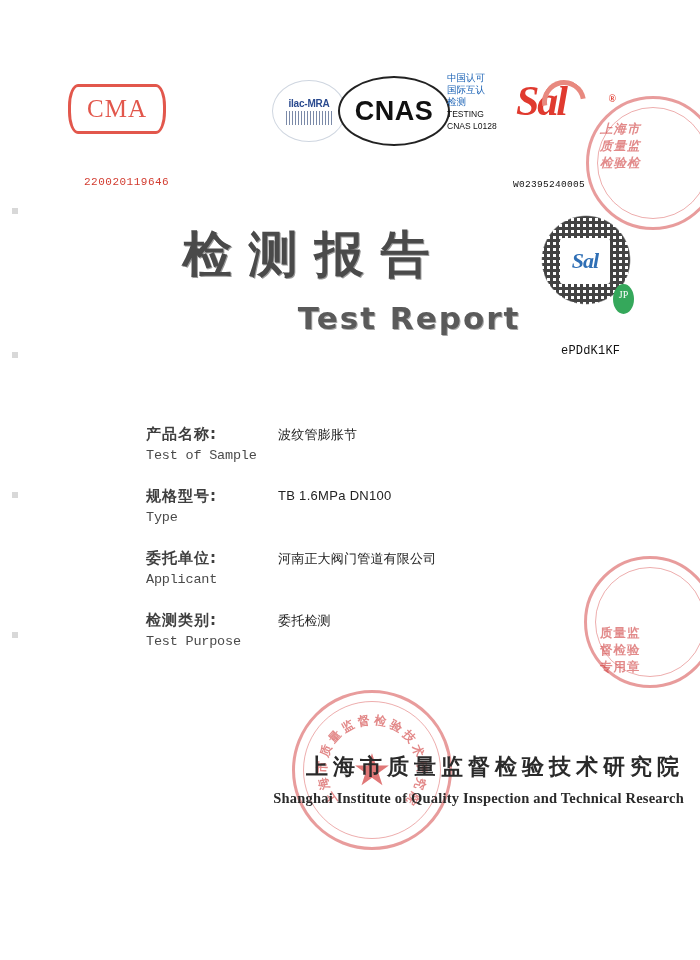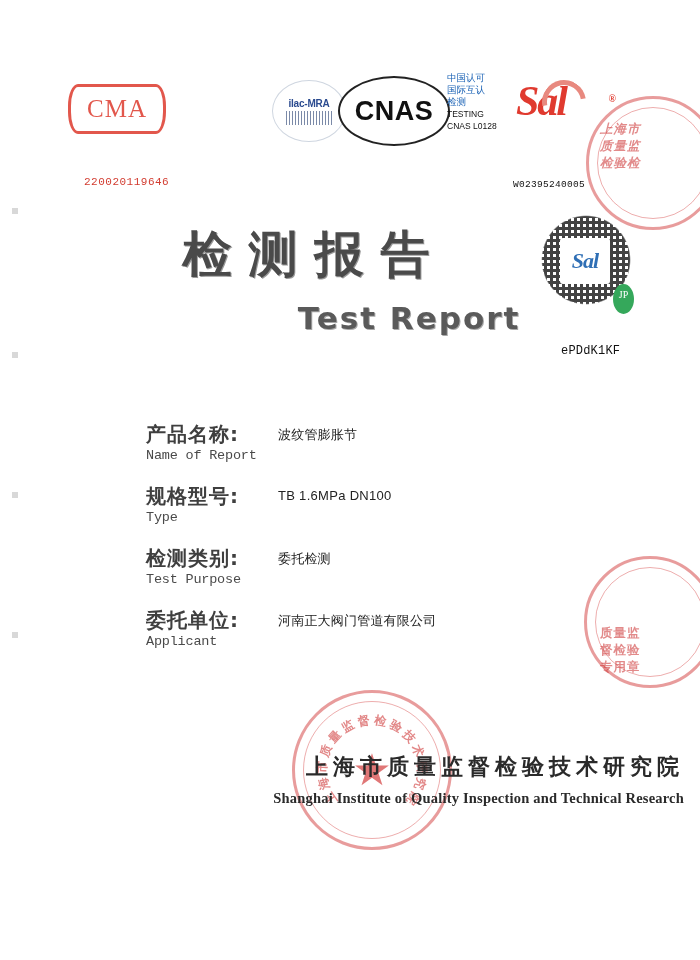--- a/index.html
+++ b/index.html
@@ -271,21 +271,21 @@
     height: 62px;
   }
   .field-labels {
     position: absolute;
     left: 0;
     top: 0;
     width: 130px;
   }
   .field-cn {
     font-family: "DejaVu Sans", sans-serif;
-    font-size: 20px;
+    font-size: 15px;
     font-weight: bold;
     color: #3f3f3f;
     letter-spacing: 1px;
     line-height: 20px;
   }
   .field-en {
     font-family: "Liberation Mono", monospace;
     font-size: 13.5px;
     color: #4a4a4a;
     letter-spacing: -0.2px;
@@ -454,47 +454,47 @@
   <div class="qr"></div>
   <div class="qr-center">Sal</div>
   <div class="qr-badge">JP</div>
   <div class="qr-code-text">ePDdK1KF</div>
 
   <div class="fields">
 
     <div class="field-row">
       <div class="field-labels">
         <div class="field-cn">产品名称:</div>
-        <div class="field-en">Name of Report</div>
+        <div class="field-en">Test of Sample</div>
       </div>
       <div class="field-value">波纹管膨胀节</div>
     </div>
 
     <div class="field-row">
       <div class="field-labels">
         <div class="field-cn">规格型号:</div>
         <div class="field-en">Type</div>
       </div>
       <div class="field-value mono">TB 1.6MPa DN100</div>
     </div>
 
     <div class="field-row">
       <div class="field-labels">
+        <div class="field-cn">委托单位:</div>
+        <div class="field-en">Applicant</div>
+      </div>
+      <div class="field-value">河南正大阀门管道有限公司</div>
+    </div>
+
+    <div class="field-row">
+      <div class="field-labels">
         <div class="field-cn">检测类别:</div>
         <div class="field-en">Test Purpose</div>
       </div>
       <div class="field-value">委托检测</div>
-    </div>
-
-    <div class="field-row">
-      <div class="field-labels">
-        <div class="field-cn">委托单位:</div>
-        <div class="field-en">Applicant</div>
-      </div>
-      <div class="field-value">河南正大阀门管道有限公司</div>
     </div>
 
   </div>
 
   <div class="stamp stamp-center">
     <div class="stamp-inner-ring"></div>
     <div class="stamp-ring-text" id="sealRing">
         <span style="transform: rotate(-125deg) translate(-6px, -58px);">上</span>
         <span style="transform: rotate(-105.769deg) translate(-6px, -58px);">海</span>
         <span style="transform: rotate(-86.5385deg) translate(-6px, -58px);">市</span>

